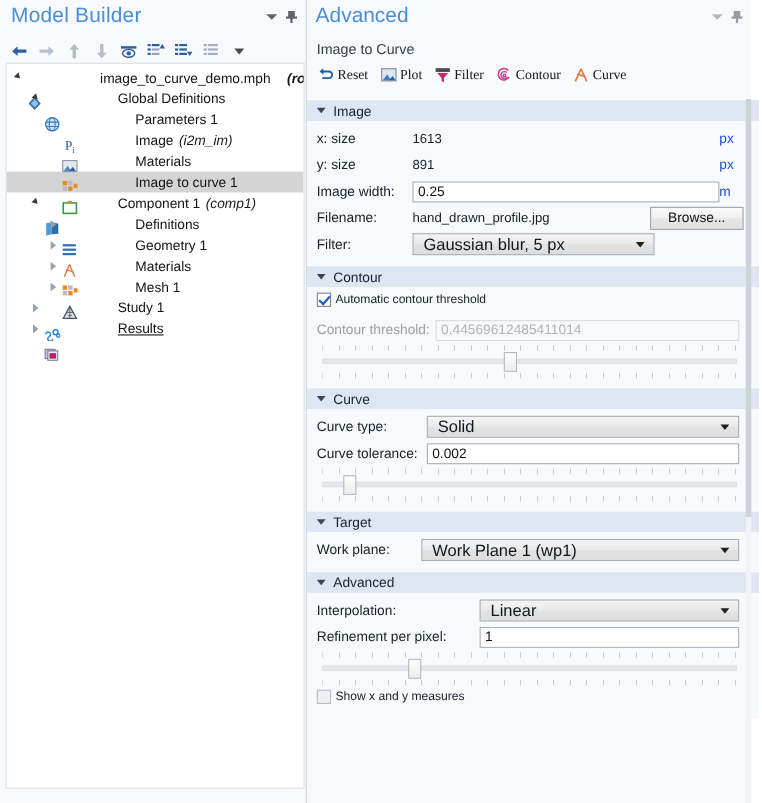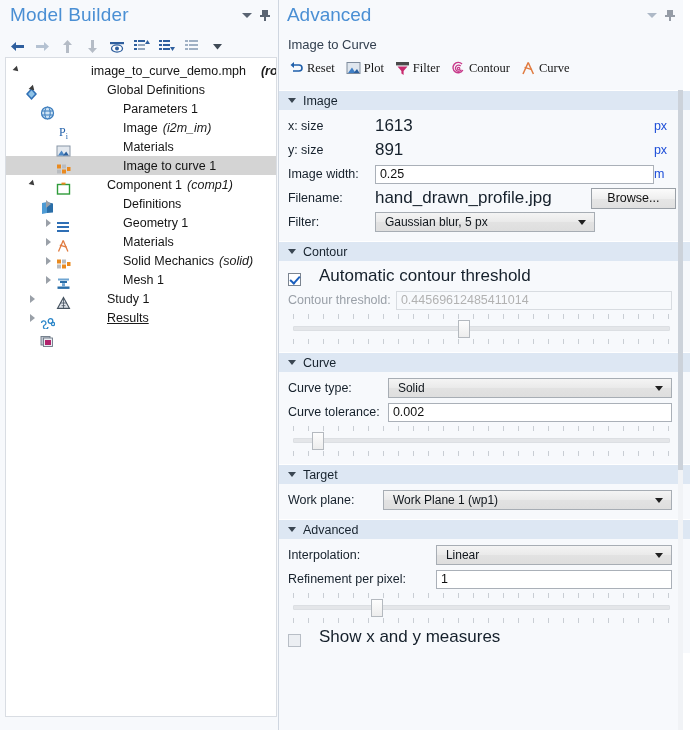--- a/index.html
+++ b/index.html
@@ -213,21 +213,21 @@
     height: 22px;
     margin-bottom: 2px;
   }
   .row .lab {
     font-size: 12.5px;
     color: #15202b;
     flex: 0 0 auto;
   }
   .lab-w { width: 87px; }
   .val-static {
-    font-size: 17px;
+    font-size: 12px;
     color: #15202b;
   }
   .unit {
     margin-left: auto;
     font-size: 12.5px;
     color: #1d4ed8;
     width: 22px;
   }
   input.tfield {
     font-family: "Liberation Sans", sans-serif;
@@ -246,21 +246,21 @@
     border-color: #d8dce1;
   }
   .combo {
     height: 20px;
     background: linear-gradient(to bottom,#f4f4f4 0%,#eaeaea 48%,#e2e2e2 52%,#dedede 100%);
     border: 1px solid #a7adb4;
     box-sizing: border-box;
     display: flex;
     align-items: center;
     position: relative;
-    font-size: 12px;
+    font-size: 15px;
     color: #10161c;
     padding-left: 9px;
     cursor: default;
   }
   .combo .arw {
     position: absolute;
     right: 8px; top: 50%;
     margin-top: -2px;
     width: 0; height: 0;
     border-left: 4.5px solid transparent;
@@ -274,24 +274,24 @@
     border: 1px solid #9aa0a7;
     box-sizing: border-box;
     font-size: 12.5px;
     color: #101010;
     display: flex; align-items: center; justify-content: center;
     cursor: default;
     font-family: "Liberation Sans", sans-serif;
   }
   .chk-row {
     display: flex;
-    align-items: flex-end;
-    gap: 18px;
+    align-items: flex-start;
+    gap: 4px;
     height: 20px;
-    font-size: 17px;
+    font-size: 11px;
     color: #15202b;
   }
   .chk {
     width: 13px; height: 13px;
     border: 1px solid #7b8490;
     background: #ffffff;
     box-sizing: border-box;
     position: relative;
     flex: 0 0 13px;
   }
@@ -552,33 +552,20 @@
                 <rect x="6" y="6.5" width="4" height="4" fill="#e98a1f"></rect>
                 <rect x="11" y="4" width="3.5" height="4" fill="#e98a1f"></rect>
               </svg>
             </div>
             <div class="tlabel">Materials</div>
           </div>
           <div class="tnode" style="padding-left: 36px;">
             <div class="twist closed"></div>
             <div class="ticon">
               <svg width="15" height="14" viewBox="0 0 15 14">
-                <rect x="2" y="1.5" width="11" height="2" fill="#6fa5d2"></rect>
-                <rect x="4" y="4" width="7" height="2" fill="#2a6ea8"></rect>
-                <rect x="6" y="6.2" width="3" height="3" fill="#6fa5d2"></rect>
-                <rect x="1.5" y="9.5" width="12" height="2.4" fill="#2a6ea8"></rect>
-              </svg>
-            </div>
-            <div class="tlabel">Solid Mechanics</div>
-            <div style="font-style: italic; margin-left: 5px;">(solid)</div>
-          </div>
-          <div class="tnode" style="padding-left: 36px;">
-            <div class="twist closed"></div>
-            <div class="ticon">
-              <svg width="15" height="14" viewBox="0 0 15 14">
                 <path d="M7.5 1.5 L13.5 12.4 L1.5 12.4 Z" fill="#dfe4ea" stroke="#45525f" stroke-width="1.1"></path>
                 <path d="M7.5 1.5 L7.5 12.4 M4.4 7 L10.6 7 M5.6 9.7 L9.4 9.7" stroke="#45525f" stroke-width=".8"></path>
               </svg>
             </div>
             <div class="tlabel">Mesh 1</div>
           </div>
           <div class="tnode" style="padding-left: 20px;">
             <div class="twist closed"></div>
             <div class="ticon">
               <svg width="15" height="14" viewBox="0 0 15 14">

